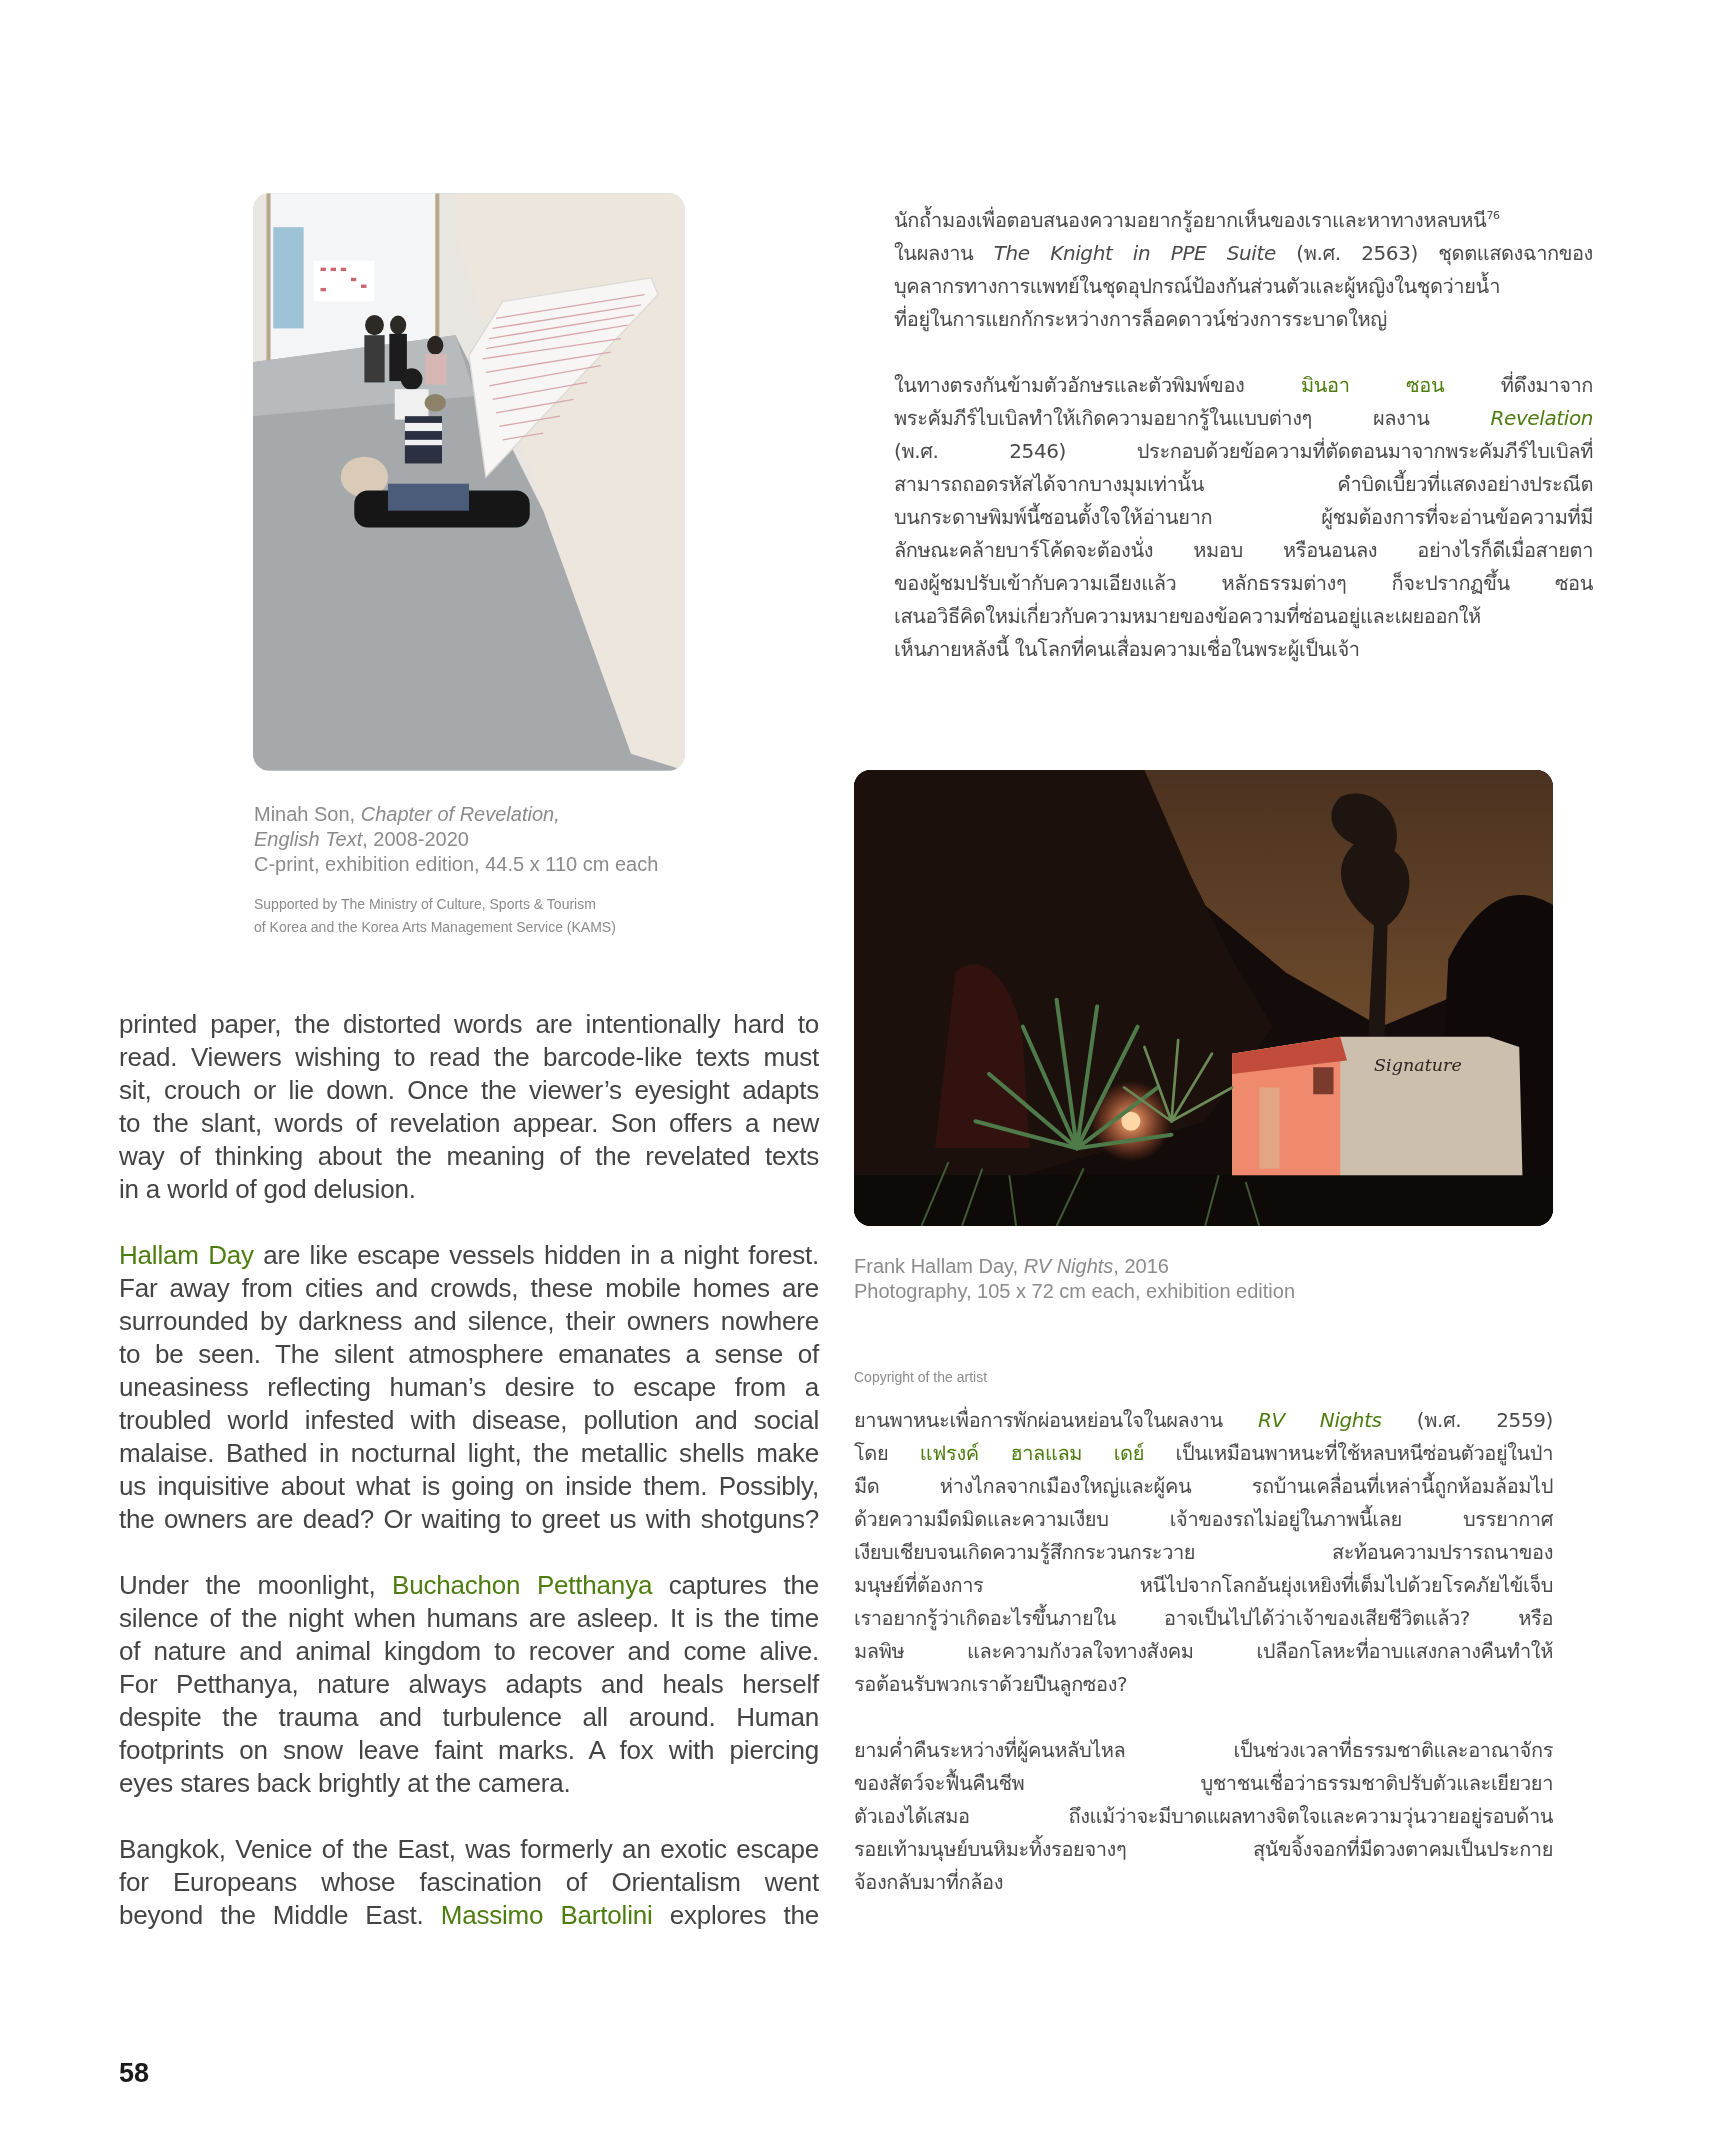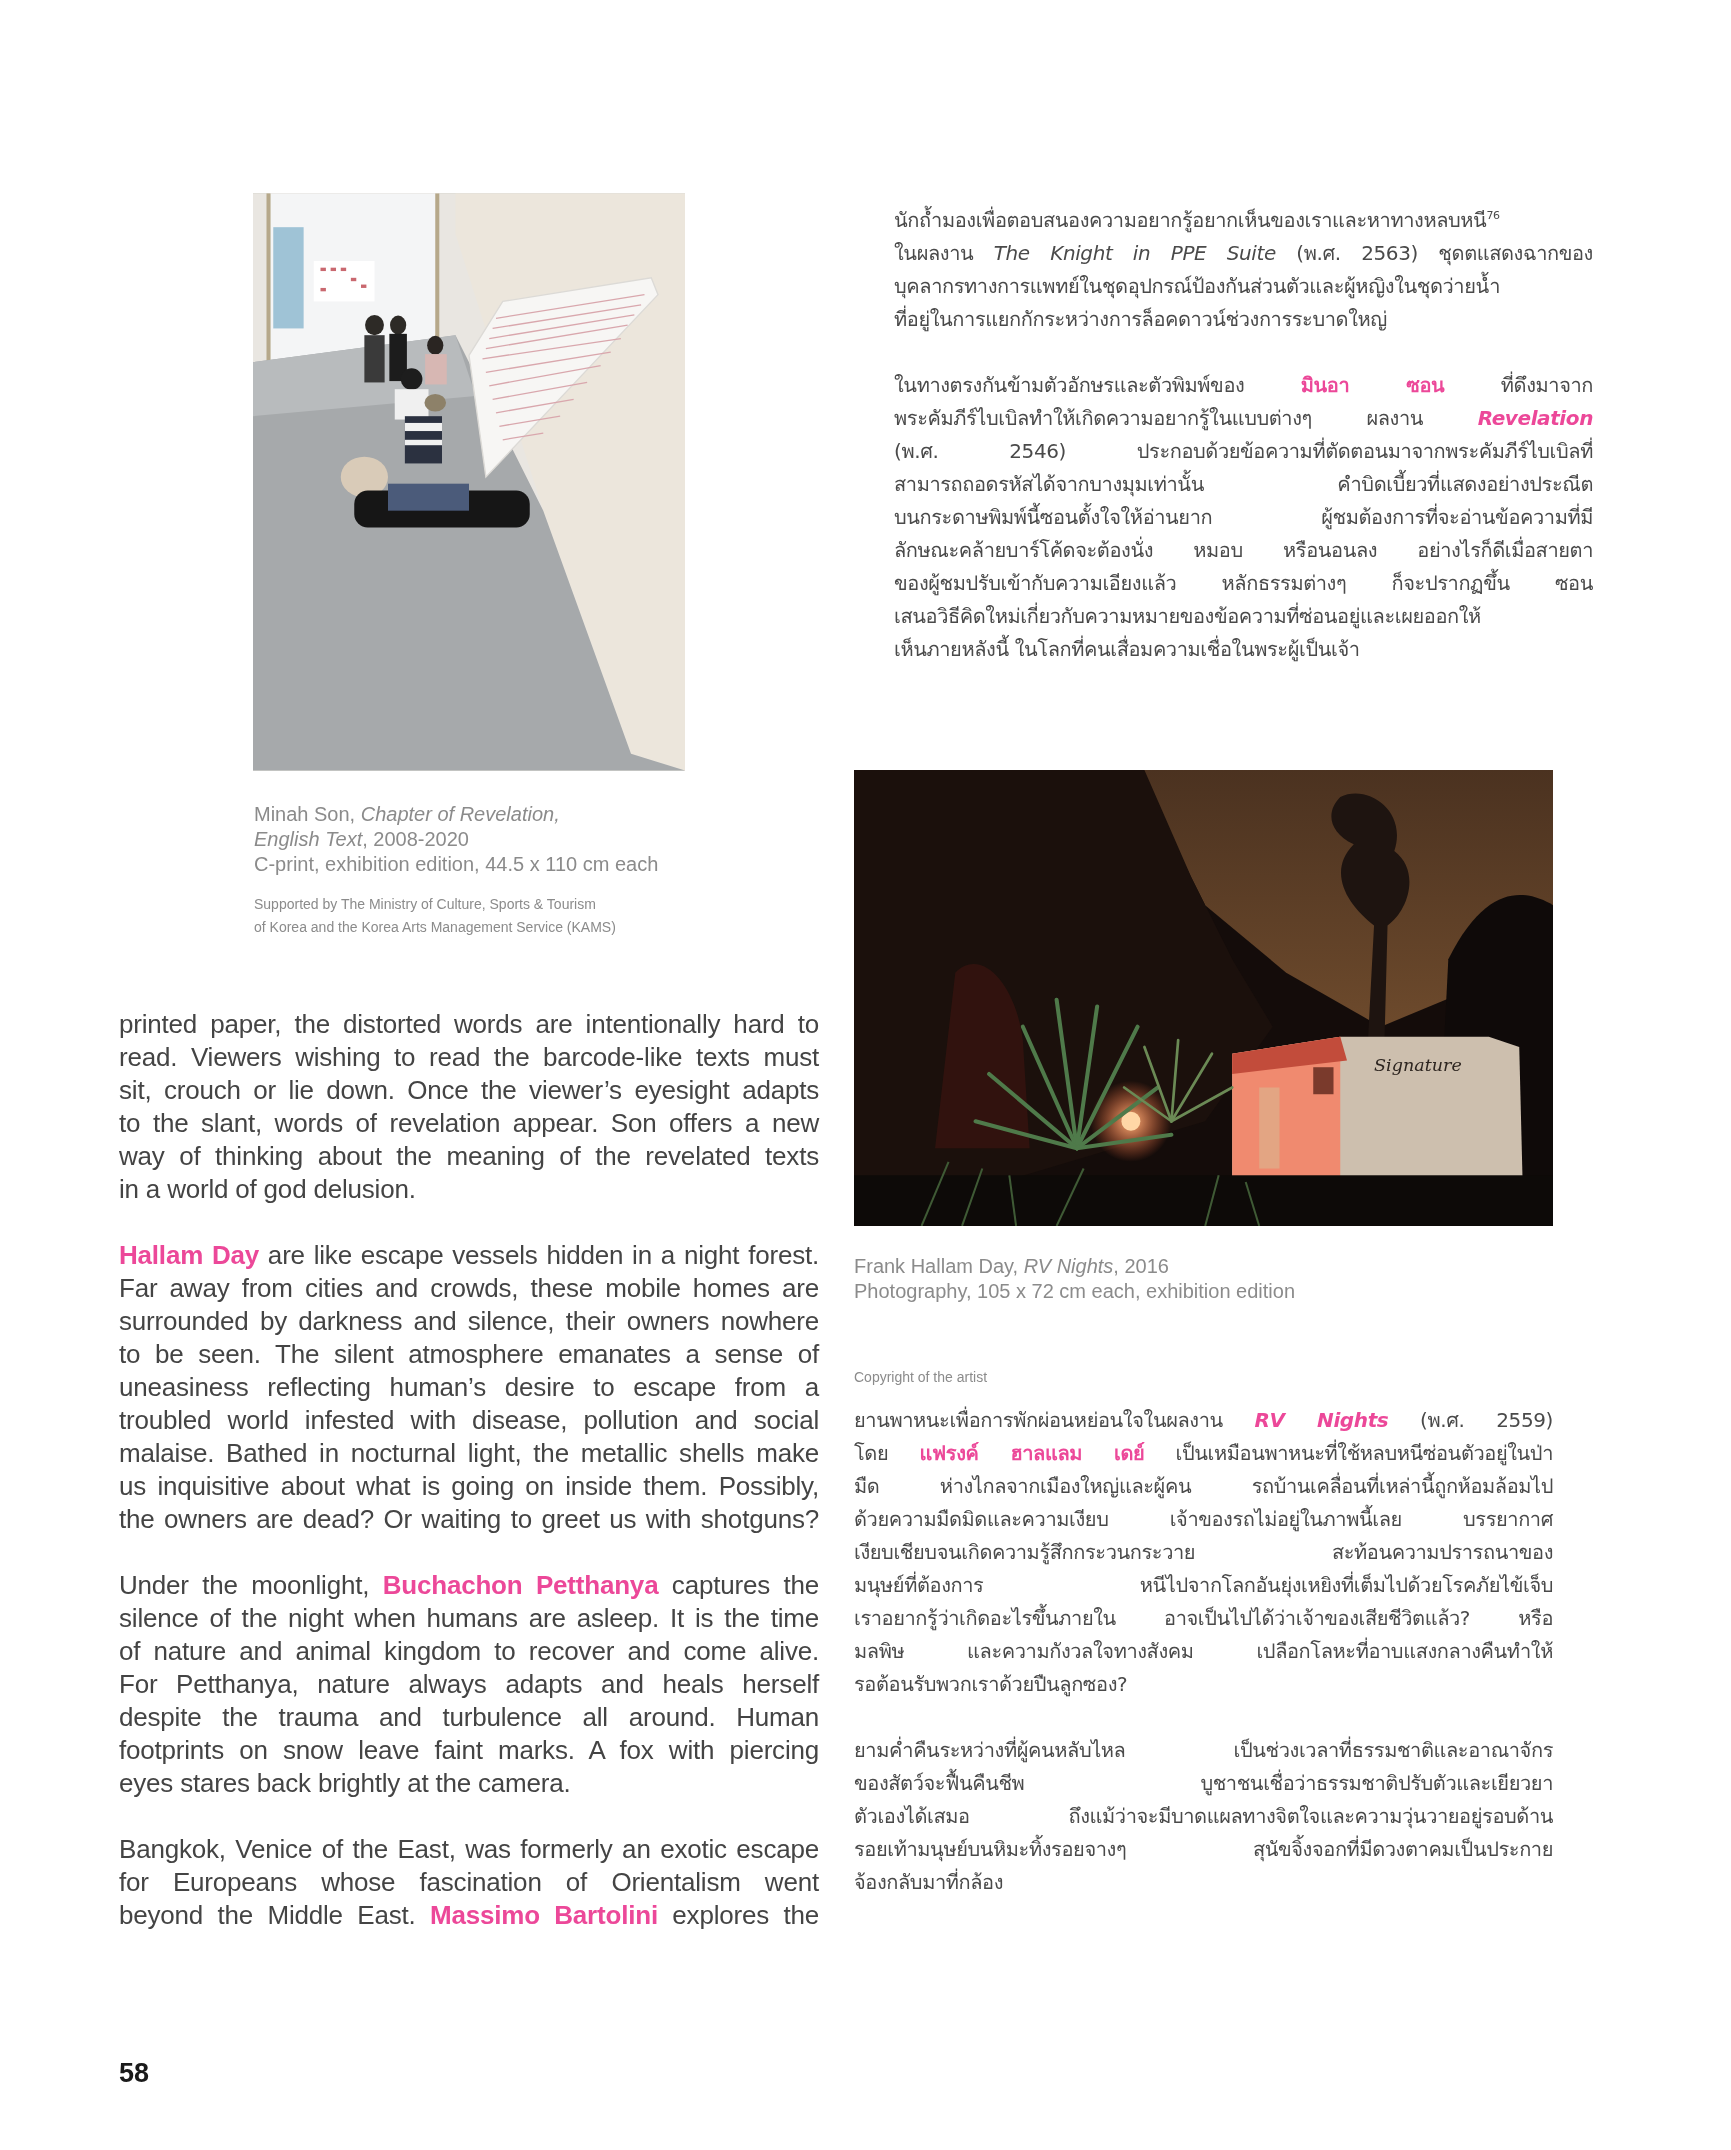--- a/index.html
+++ b/index.html
@@ -1,28 +1,28 @@
 <!DOCTYPE html>
 <html style="font-size:10.8px"><head>
 <meta charset="utf-8">
 <style>
   html, body { margin: 0; padding: 0; background: #ffffff; }
   body { width: 1731px; height: 2151px; position: relative; overflow: hidden;
          font-family: "DejaVu Sans", sans-serif; color: #3c3c3c; }
   .abs { position: absolute; }
-  .img { position: absolute; overflow: hidden; }
+  .img { position: absolute; overflow: hidden; border-radius: 17px; }
   .en { font-family: "Liberation Sans", sans-serif; font-size: 26px; line-height: 33px;
         color: #444; text-align: justify; letter-spacing: -0.2px; }
   .th { font-family: "DejaVu Sans", sans-serif; font-size: 20px; line-height: 33px;
         color: #4a4a4a; text-align: justify; letter-spacing: -0.4px; }
   .cap { font-family: "Liberation Sans", sans-serif; font-size: 20px; line-height: 25px; color: #8b8b8b; }
   .cap-small { font-family: "Liberation Sans", sans-serif; font-size: 14px; line-height: 23px; color: #8b8b8b; }
   .line { display: block; white-space: nowrap; text-align: justify; text-align-last: justify; }
   .line.last { text-align-last: left; }
-  b { font-weight: bold; color: #ec4899; }
+  b { font-weight: normal; color: #4d7c0f; }
   i { font-style: italic; }
   sup { font-size: 0.55em; vertical-align: super; line-height: 0; }
   .pagenum { font-family: "Liberation Sans", sans-serif; font-weight: bold; font-size: 27px; color: #1a1a1a; }
 </style>
 </head>
 <body>
 
 <div class="img" style="left:253px; top:193px; width:432px; height:578px; background:#d8d5cf;">
   <svg width="432" height="578" viewBox="0 0 640 855">
 

